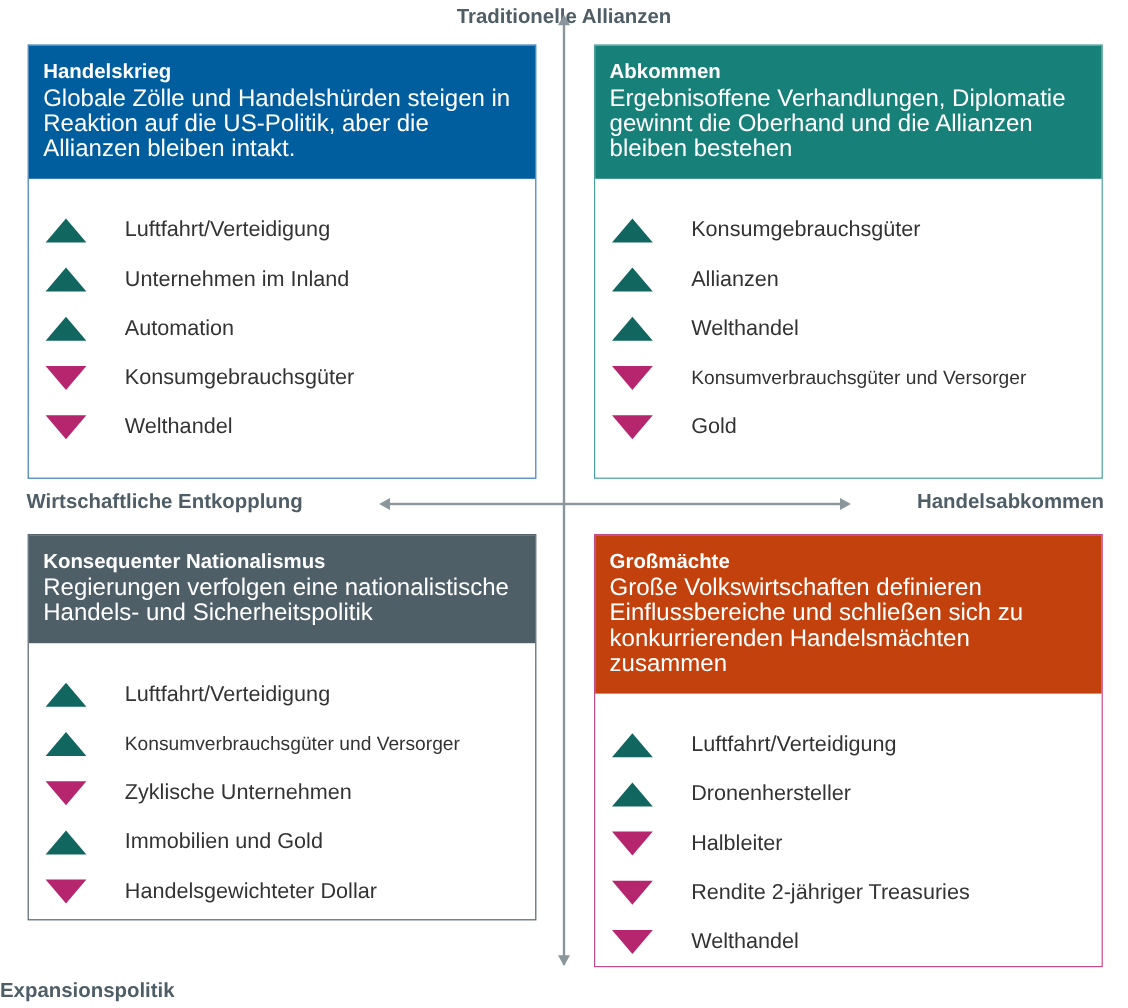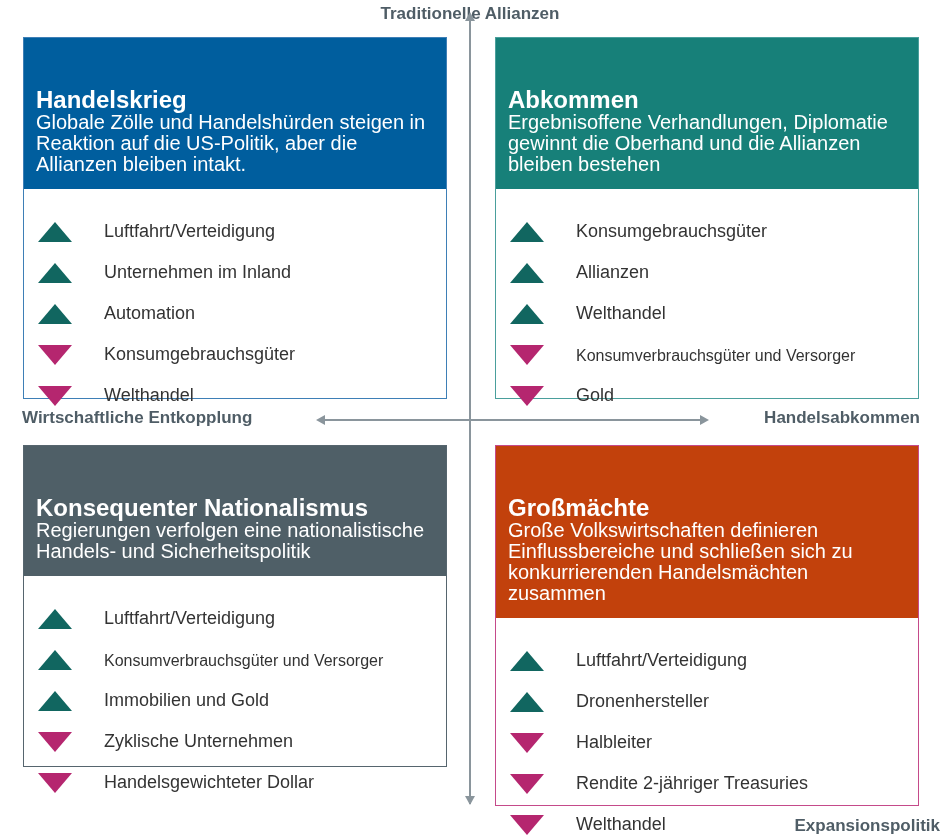--- a/index.html
+++ b/index.html
@@ -1,35 +1,35 @@
 <!DOCTYPE html>
 <html><head>
 <meta charset="utf-8">
 <style>
   html, body { margin: 0; padding: 0; background: #ffffff; }
   body { width: 940px; height: 840px; position: relative; overflow: hidden;
          font-family: "Liberation Sans", "DejaVu Sans", sans-serif; color: #333; }
 
   .axis-label { position: absolute; font-weight: bold; color: #4f5d66; font-size: 17px; white-space: nowrap; }
   #lbl-top { left: 0; width: 940px; top: 4px; text-align: center; }
-  #lbl-bottom { left: 0; width: 940px; top: 816px; text-align: right; }
+  #lbl-bottom { left: 0; width: 940px; top: 816px; text-align: left; }
   #lbl-left { left: 22px; top: 408px; }
   #lbl-right { right: 20px; top: 408px; margin-left: 20px; }
 
   .vline { position: absolute; left: 469px; top: 14px; width: 1.5px; height: 790px; background: #8a959c; }
   .hline { position: absolute; left: 322px; top: 419px; width: 380px; height: 1.5px; background: #8a959c; }
   .arr { position: absolute; width: 0; height: 0; }
   .arr-up { left: 465px; top: 12px; border-left: 5px solid transparent; border-right: 5px solid transparent; border-bottom: 9px solid #8a959c; }
   .arr-down { left: 465px; top: 796px; border-left: 5px solid transparent; border-right: 5px solid transparent; border-top: 9px solid #8a959c; }
   .arr-left { left: 316px; top: 415px; border-top: 5px solid transparent; border-bottom: 5px solid transparent; border-right: 9px solid #8a959c; }
   .arr-right { left: 700px; top: 415px; border-top: 5px solid transparent; border-bottom: 5px solid transparent; border-left: 9px solid #8a959c; }
 
   .box { position: absolute; width: 424px; background: #fff; border: 1.5px solid; box-sizing: border-box; }
   .box .head { color: #fff; padding: 10px 12px 14px 12px; }
-  .box .title { font-weight: bold; font-size: 24px; line-height: 24px; margin-top: 40px; }
+  .box .title { font-weight: bold; font-size: 17px; line-height: 24px; }
   .box .desc { font-size: 20px; line-height: 21px; }
   .box ul { list-style: none; margin: 0; padding: 12px 0 0 0; }
   .box li { display: flex; align-items: flex-end; height: 41px; }
   .tri { width: 0; height: 0; margin-left: 14px; margin-right: 32px; }
   .tri.up { border-left: 17px solid transparent; border-right: 17px solid transparent; border-bottom: 20px solid #116660; }
   .tri.down { border-left: 17px solid transparent; border-right: 17px solid transparent; border-top: 20px solid #b5266f; }
   .item-text { font-size: 18px; color: #333; white-space: nowrap; }
   .item-text.small { font-size: 16px; }
 
   #q-tl { left: 23px; top: 37px; height: 362px; border-color: #3e7fb6; }
@@ -122,26 +122,26 @@
   <ul>
     <li>
         <span class="tri up"></span>
         <span class="item-text">Luftfahrt/Verteidigung</span>
       </li>
     <li>
         <span class="tri up"></span>
         <span class="item-text small">Konsumverbrauchsgüter und Versorger</span>
       </li>
     <li>
+        <span class="tri down"></span>
+        <span class="item-text">Zyklische Unternehmen</span>
+      </li>
+    <li>
         <span class="tri up"></span>
         <span class="item-text">Immobilien und Gold</span>
-      </li>
-    <li>
-        <span class="tri down"></span>
-        <span class="item-text">Zyklische Unternehmen</span>
       </li>
     <li>
         <span class="tri down"></span>
         <span class="item-text">Handelsgewichteter Dollar</span>
       </li>
   </ul>
 </div>
 
 <div id="q-br" class="box">
   <div class="head">

